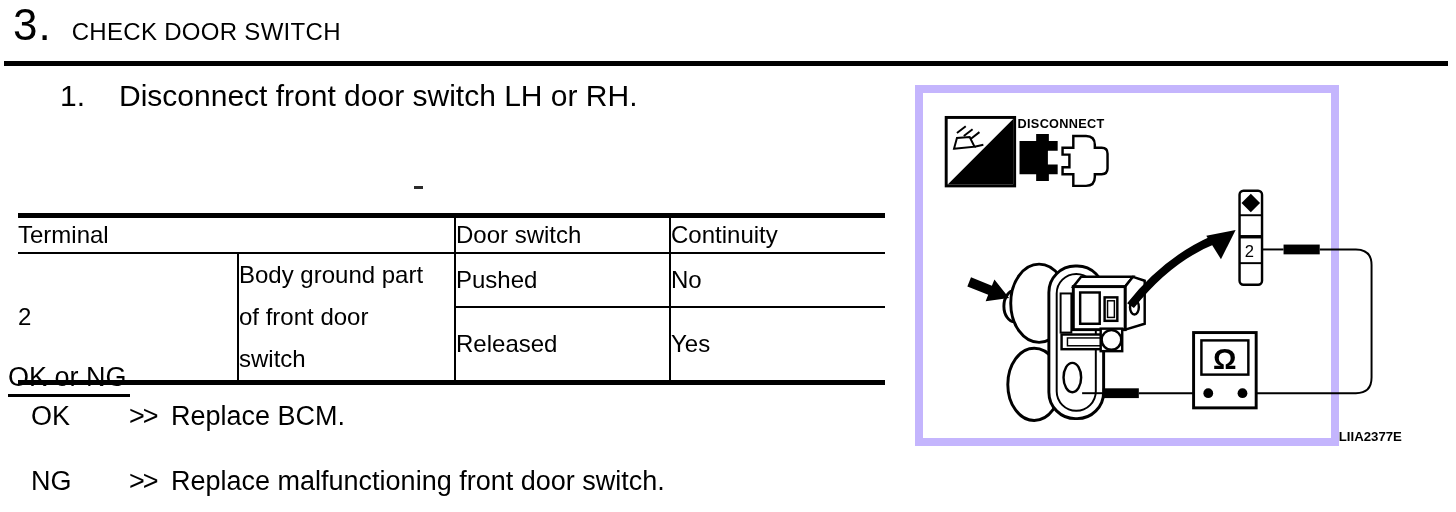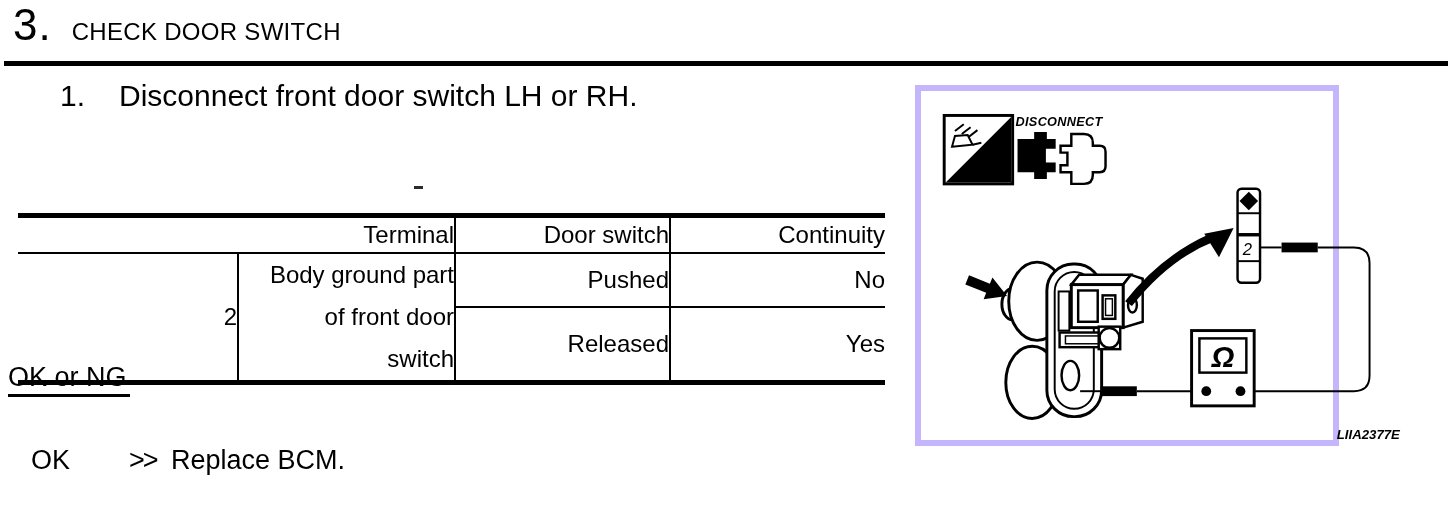--- a/index.html
+++ b/index.html
@@ -16,41 +16,41 @@
   .step{position:absolute;left:16px;font-size:30px;line-height:33px;margin-left:44px;}
   .step1{top:79px;}
   .step2{top:117px;}
   .step-num{display:inline-block;width:59px;vertical-align:top;}
   .step-text{display:inline-block;vertical-align:top;white-space:pre-line;max-width:860px;}
   .speck{position:absolute;left:414px;top:186px;width:9px;height:3px;background:#2b2b2b;}
 
   
   table.cont{position:absolute;left:18px;top:213px;width:867px;table-layout:fixed;
              border-collapse:collapse;border-top:5px solid #000;border-bottom:5px solid #000;
-             font-size:24px;text-align:right;}
+             font-size:24px;text-align:left;}
   .cont th,.cont td{border:2px solid #000;font-weight:400;padding:0;vertical-align:middle;}
   .cont .no-l{border-left:none;}
   .cont .no-r{border-right:none;margin-top:26px;}
   .cont tr.hdr{height:37px;}
   .cont tr.r1{height:41px;}
   .cont tr.r2{height:57px;}
   .pre{white-space:pre-line;line-height:42px;}
 
   
   .okng{position:absolute;left:8px;top:362px;font-size:27px;border-bottom:3px solid #000;
         padding:0 3px 1px 0;}
-  .result{position:absolute;left:31px;font-size:27px;white-space:nowrap;margin-top:44px;}
+  .result{position:absolute;left:31px;font-size:27px;white-space:nowrap;}
   .res-ok{top:401px;}
   .res-ng{top:466px;}
   .res-label{display:inline-block;width:98px;}
   .res-chev{display:inline-block;width:42px;letter-spacing:-2px;}
 
   
   .figure{position:absolute;left:915px;top:85px;width:424px;height:361px;
-          border:6px solid #c4b5fd;box-sizing:border-box;background:#fff;font-style:italic;}
+          border:8px solid #c4b5fd;box-sizing:border-box;background:#fff;}
   .figure svg{display:block;}
   .figure text{fill:#000;font-family:"Liberation Sans","DejaVu Sans",sans-serif;}
   .ts-label{fill:#fff;font-weight:bold;font-size:16px;}
   .disc-label{font-weight:bold;font-size:13px;letter-spacing:0.3px;}
   .term-label{font-size:17px;}
   .ohm-label{font-size:30px;font-weight:bold;}
   .fig-id{font-size:13.5px;font-weight:bold;}
 </style>
 </head>
 <body>
@@ -93,20 +93,23 @@
       <td>Released</td>
       <td class="no-r">Yes</td>
     </tr>
   </tbody>
     </table>
 
   <div class="okng">OK or NG</div>
 
   <div class="result res-ok">
     <span class="res-label">OK</span><span class="res-chev">&gt;&gt;</span><span class="res-action">Replace BCM.</span>
+  </div>
+  <div class="result res-ng">
+    <span class="res-label">NG</span><span class="res-chev">&gt;&gt;</span><span class="res-action">Replace malfunctioning front door switch.</span>
   </div>
 
   <div class="figure">
     <svg width="505" height="353" viewBox="0 0 513 361">
 
       <g>
         <rect x="22" y="25" width="70" height="70" fill="#fff" stroke="#000" stroke-width="3"></rect>
         <path d="M23.5,93.5 L90.5,93.5 L90.5,26.5 Z" fill="#000"></path>
         <path d="M30,57 l21,-2 -5,-10 -13,1 z" fill="none" stroke="#000" stroke-width="2"></path>
         <path d="M33,41 l9,-7 M40,44 l9,-7 M47,47 l9,-7 M51,55 l9,-2" fill="none" stroke="#000" stroke-width="2"></path>

